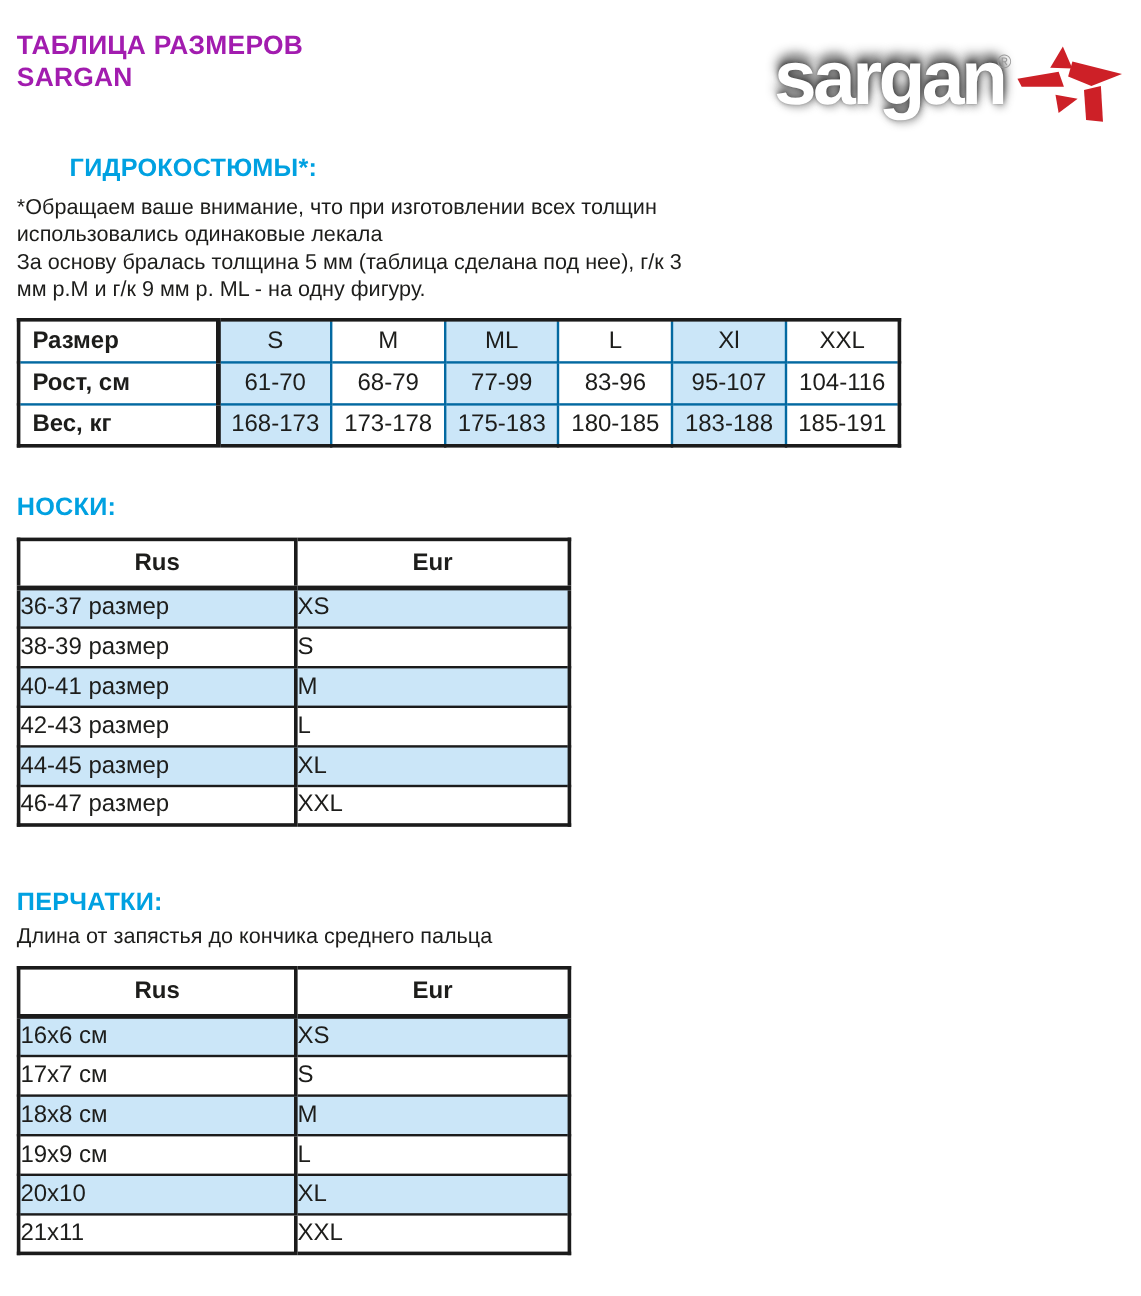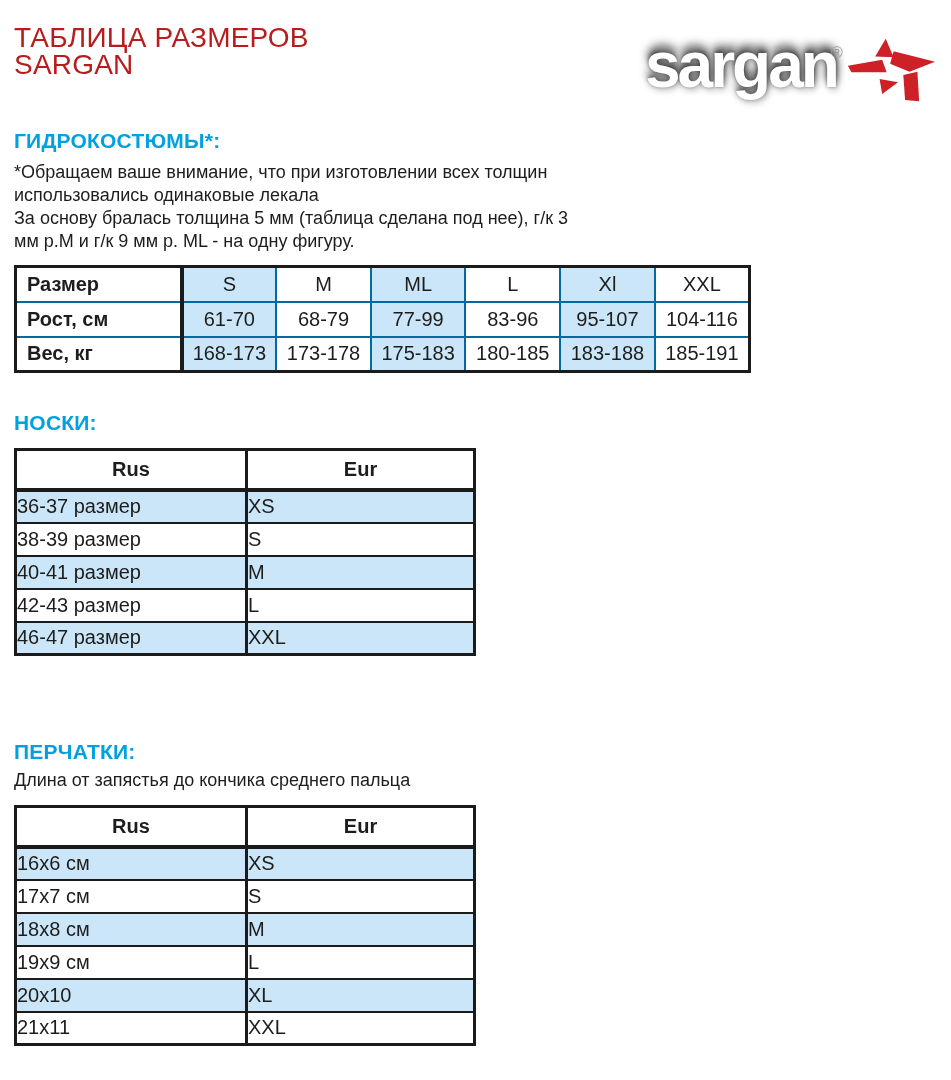--- a/index.html
+++ b/index.html
@@ -7,22 +7,22 @@
   .doc {
     position:relative;
     width:951px; height:1080px;
     background:#ffffff;
     font-family:"Liberation Sans","DejaVu Sans",sans-serif;
     color:#1d1d1b;
     overflow:hidden;
   }
   .title {
     position:absolute; left:14px; top:24px;
-    font-size:28px; font-weight:normal; line-height:27px;
-    letter-spacing:.2px; color:#b91c1c;
+    font-size:22px; font-weight:bold; line-height:27px;
+    letter-spacing:.2px; color:#a21caf;
   }
   
   .logo { position:absolute; left:645px; top:22px; width:295px; height:90px; }
   .wordmark {
     position:absolute; left:0; top:6px;
     font-size:64px; font-weight:bold; letter-spacing:-3px;
     color:#ffffff;
     text-shadow:
       0 -7px 10px rgba(25,25,25,.85),
       0 -2px 4px rgba(55,55,55,.55),
@@ -32,21 +32,21 @@
   .regmark {
     position:absolute; left:186px; top:22px;
     font-size:16px; color:#9a9a9a; font-weight:normal;
   }
   .star { position:absolute; left:202px; top:16px; }
   
   .section-heading {
     position:absolute; left:14px;
     font-size:21px; font-weight:bold; color:#00A1E1; letter-spacing:.2px;
   }
-  .h-wetsuits { top:129px; }
+  .h-wetsuits { top:129px;margin-left:44px; }
   .h-socks    { top:411px; }
   .h-gloves   { top:740px; }
   .note {
     position:absolute; left:14px; top:161px;
     font-size:18px; line-height:23px; color:#1d1d1b;
   }
   .gloves-note {
     position:absolute; left:14px; top:770px;
     font-size:18px; color:#1d1d1b;
   }
@@ -168,20 +168,24 @@
         </tr>
       <tr>
           <td>40-41 размер</td>
           <td>M</td>
         </tr>
       <tr>
           <td>42-43 размер</td>
           <td>L</td>
         </tr>
       <tr>
+          <td>44-45 размер</td>
+          <td>XL</td>
+        </tr>
+      <tr>
           <td>46-47 размер</td>
           <td>XXL</td>
         </tr>
     </tbody>
   </table>
 
   <div class="section-heading h-gloves">ПЕРЧАТКИ:</div>
   <div class="gloves-note">Длина от запястья до кончика среднего пальца</div>
   <table class="t2 t2-gloves">
     <thead>

